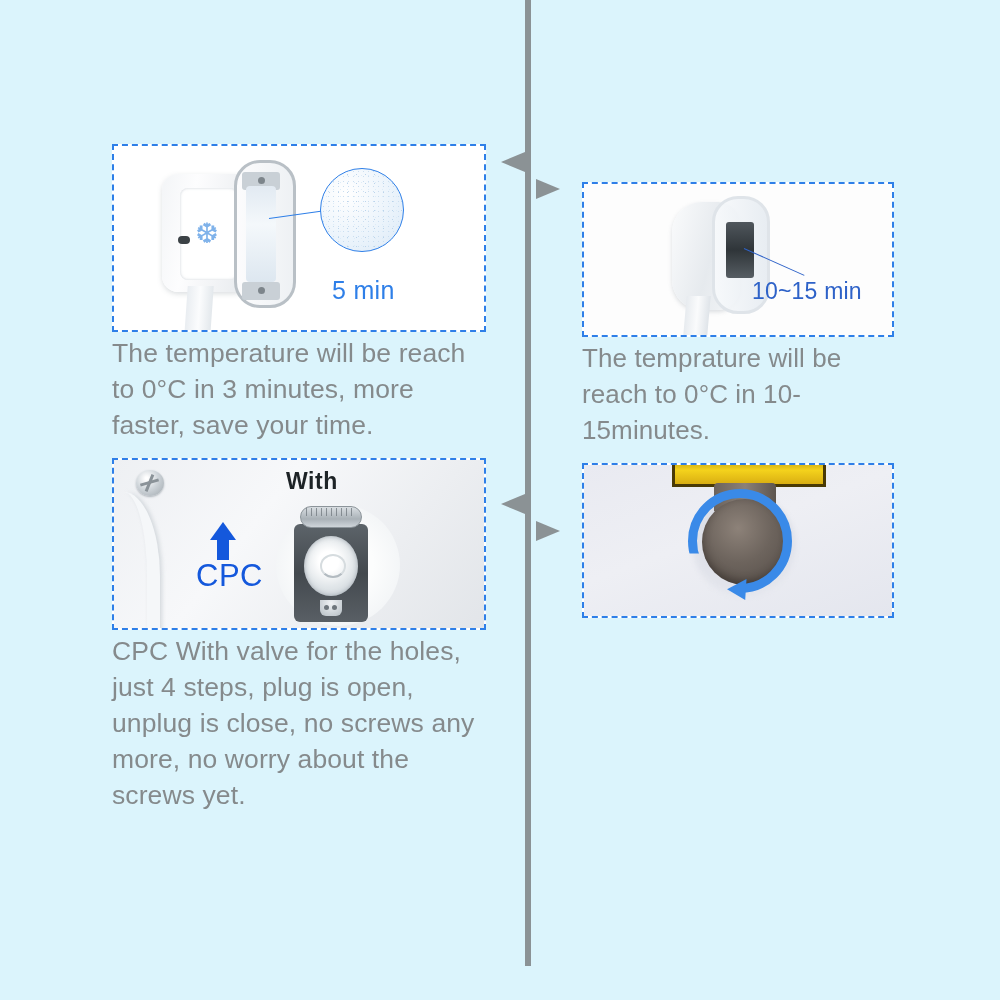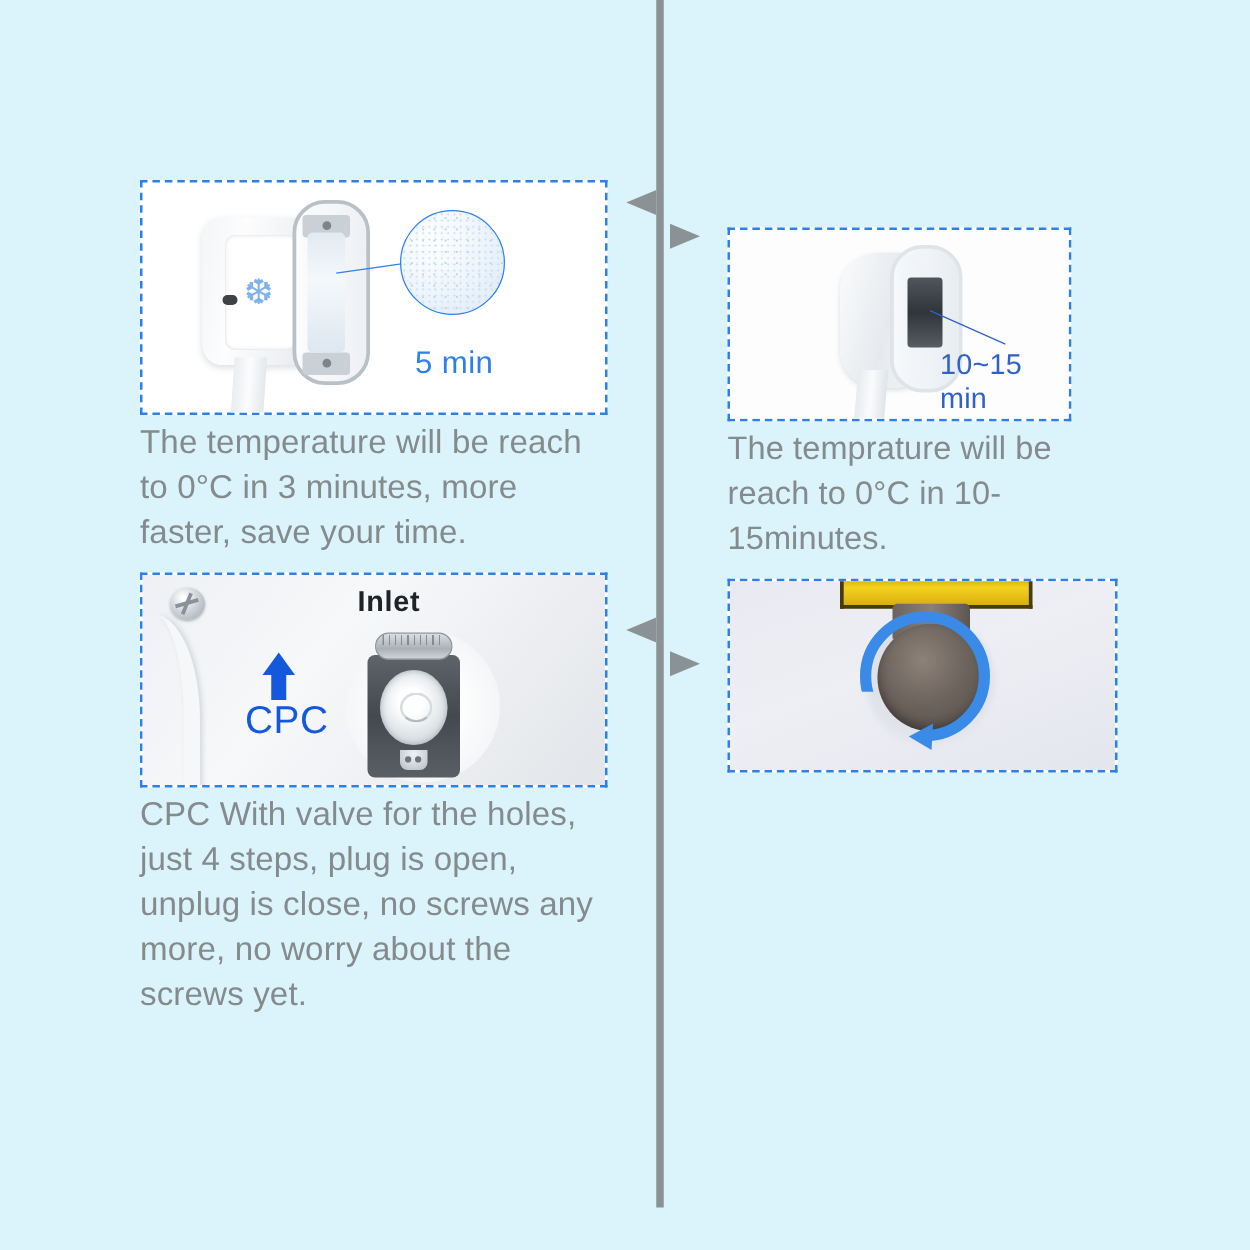--- a/index.html
+++ b/index.html
@@ -43,21 +43,21 @@
 
   
   .panel {
     border: 2px dashed #2e7fe8;
     background: #ffffff;
     position: relative;
     overflow: hidden;
   }
   .panel-l1 { width: 374px; height: 188px; }
   .panel-l2 { width: 374px; height: 172px; margin-top: 15px; }
-  .panel-r1 { width: 275px; height: 155px; }
+  .panel-r1 { width: 312px; height: 155px; }
   .panel-r2 { width: 312px; height: 155px; margin-top: 15px; }
 
   
   .caption {
     color: #858a8c;
     font-size: 26.5px;
     line-height: 36px;
     letter-spacing: 0.1px;
     padding-top: 3px;
   }
@@ -349,21 +349,21 @@
     </div>
     <div class="label-3min">5 min</div>
   </div>
 
   <div class="caption">The temperature will be reach to 0°C in 3 minutes, more faster, save your time.</div>
 
   <div class="panel panel-l2">
     <div class="inlet-bg"></div>
     <div class="inlet-tube"></div>
     <div class="inlet-screw"></div>
-    <div class="inlet-label">Inlet</div>
+    <div class="inlet-label">With</div>
     <div class="valve-halo"></div>
     <div class="valve-body"></div>
     <div class="valve-inner"></div>
     <div class="valve-cap"></div>
     <div class="valve-cap-lines"></div>
     <div class="valve-foot"></div>
     <div class="cpc-arrow"></div>
     <div class="cpc-arrow-stem"></div>
     <div class="cpc-text">CPC</div>
   </div>

